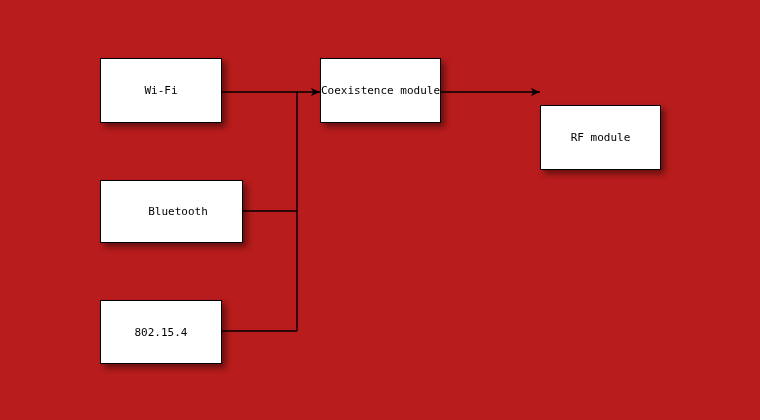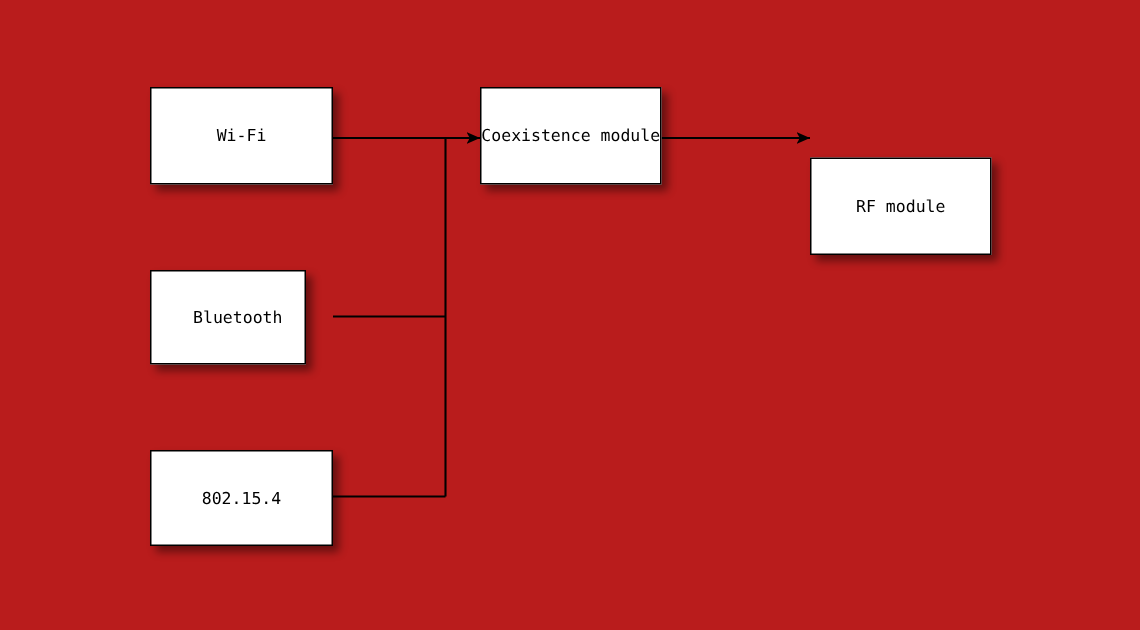--- a/index.html
+++ b/index.html
@@ -70,21 +70,21 @@
 
     <path class="edge-line" d="M 297 92 L 297 331"></path>
 
     <path class="edge-line" d="M 441 92 L 540 92" marker-end="url(#arrowhead)"></path>
   </svg>
 
   <div class="node" style="left:100px; top:58px; width:122px; height:65px;">
     <span class="node-label">Wi-Fi</span>
   </div>
 
-  <div class="node" style="left:100px; top:180px; width:104px; height:63px;padding-left:13px;">
+  <div class="node" style="left:100px; top:180px; width:143px; height:63px;padding-left:13px;">
     <span class="node-label">Bluetooth</span>
   </div>
 
   <div class="node" style="left:100px; top:300px; width:122px; height:64px;">
     <span class="node-label">802.15.4</span>
   </div>
 
   <div class="node" style="left:320px; top:58px; width:121px; height:65px;">
     <span class="node-label">Coexistence module</span>
   </div>

